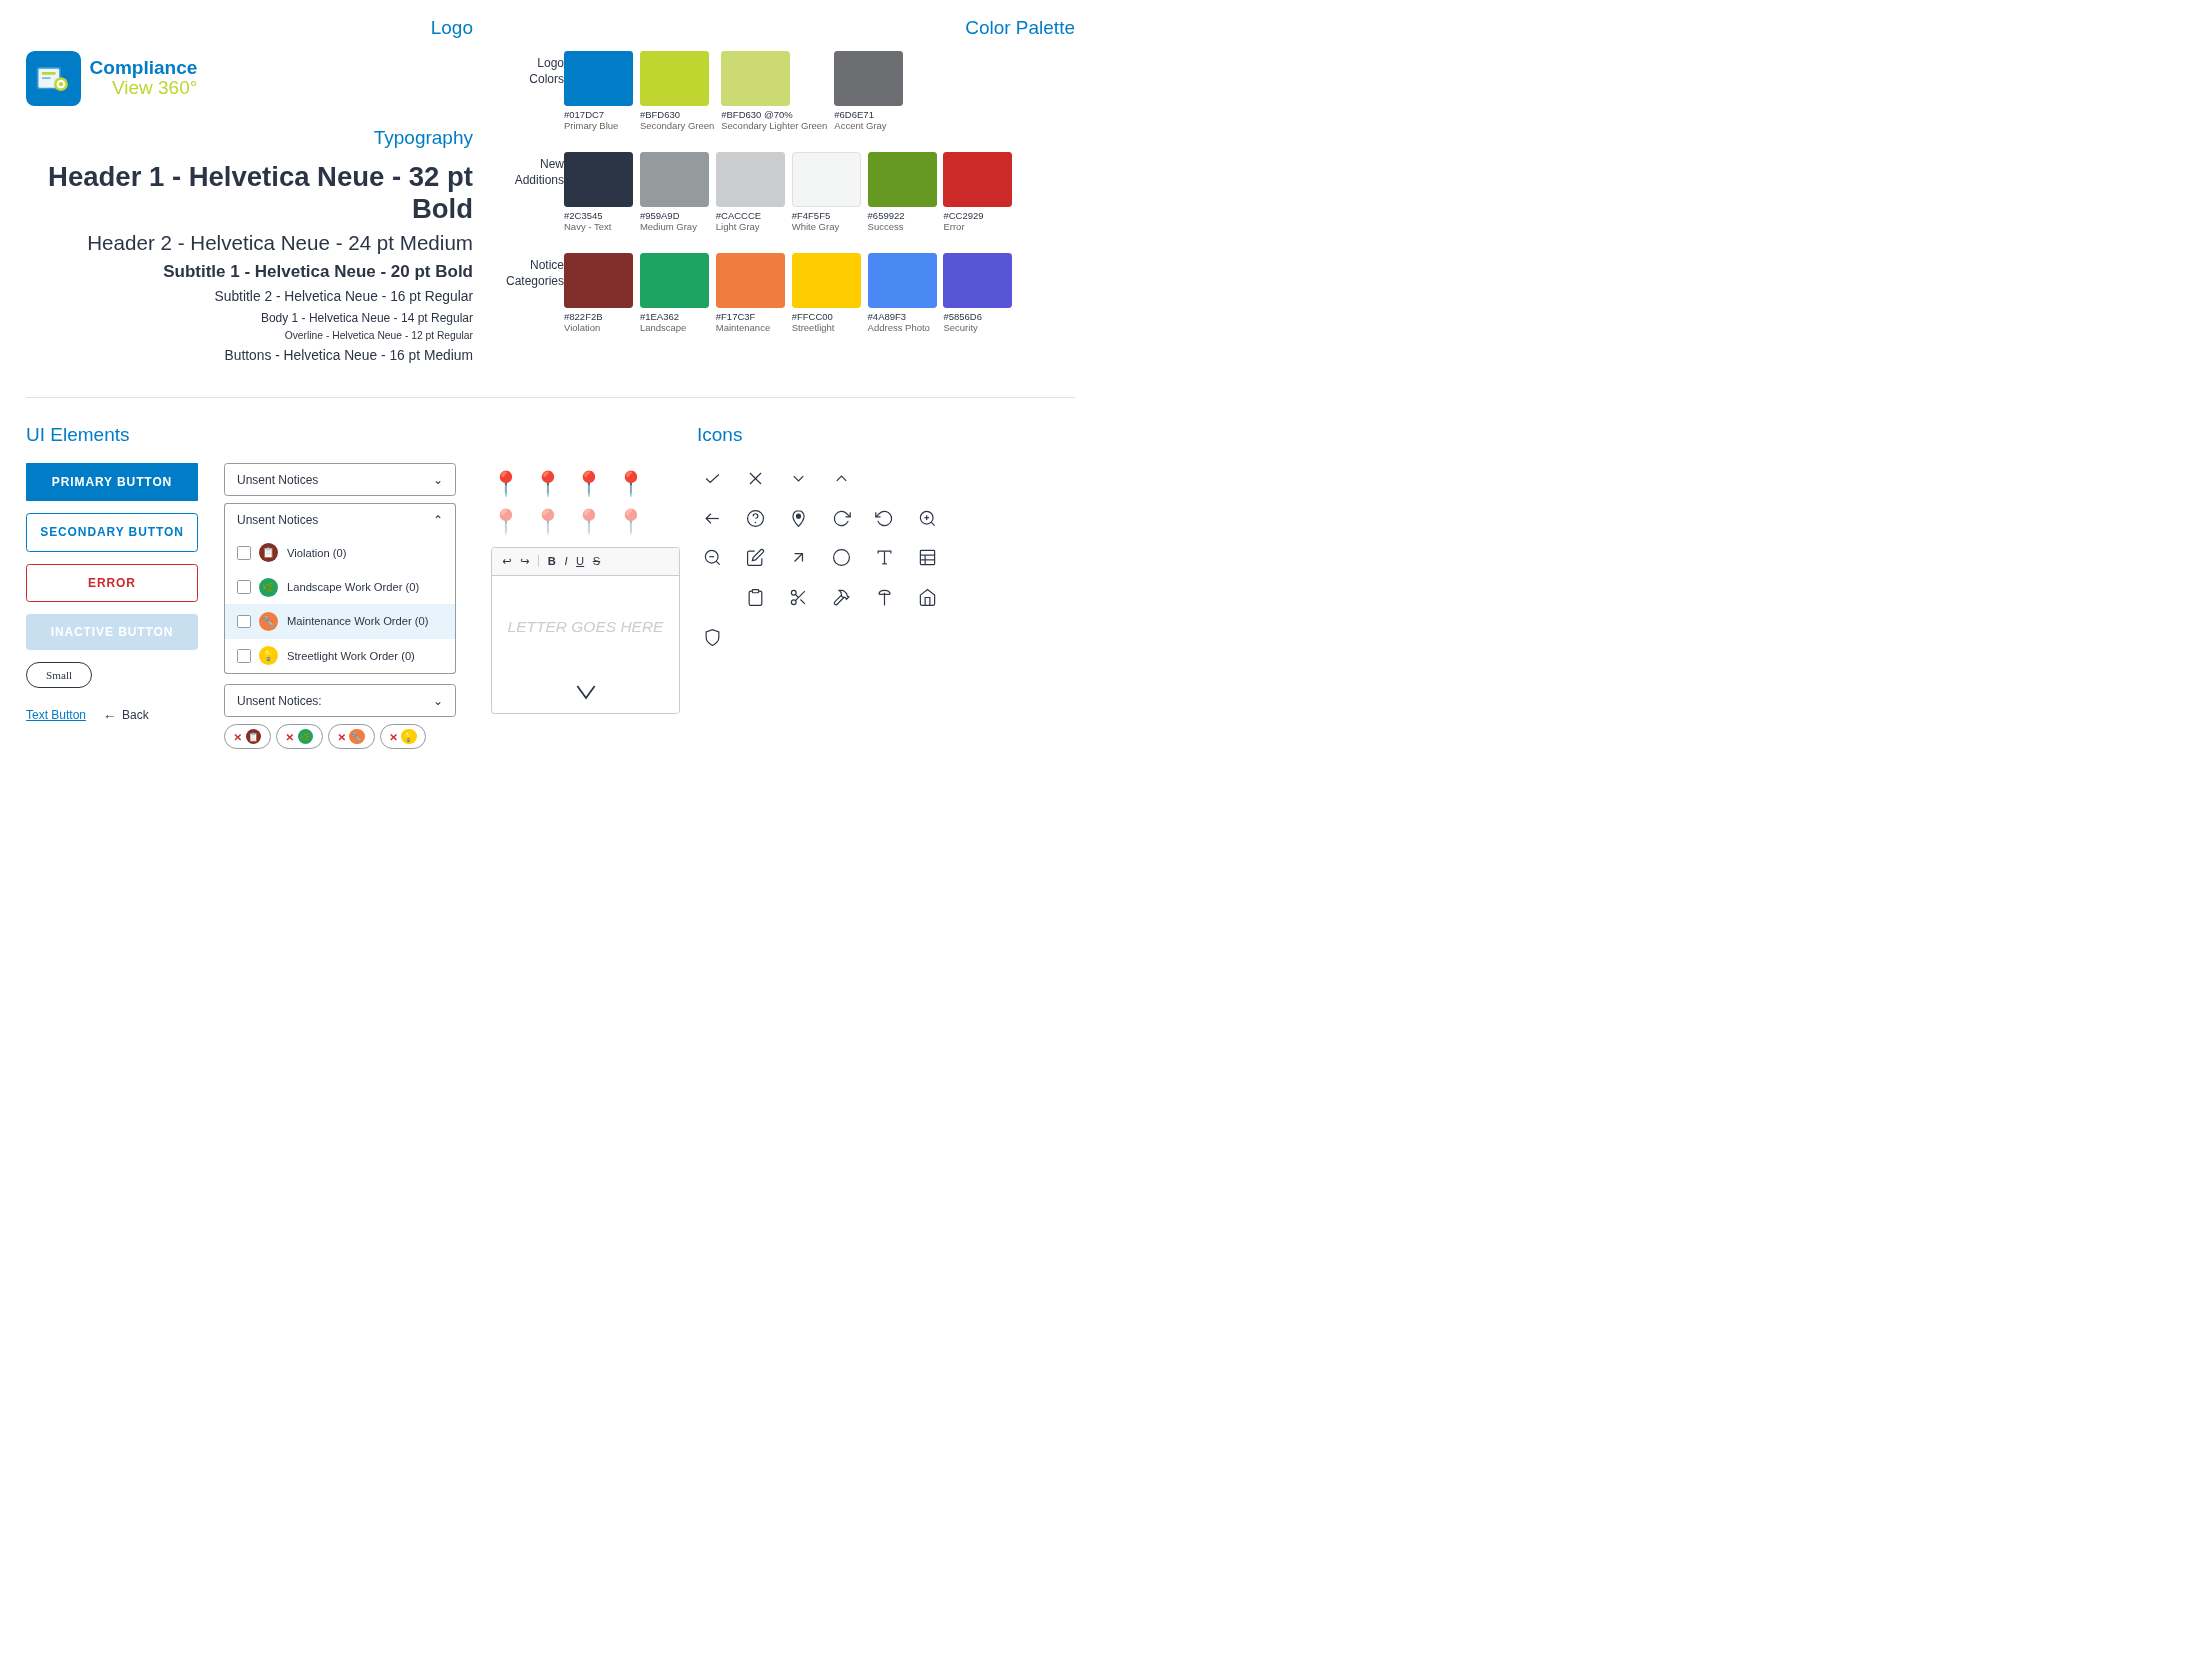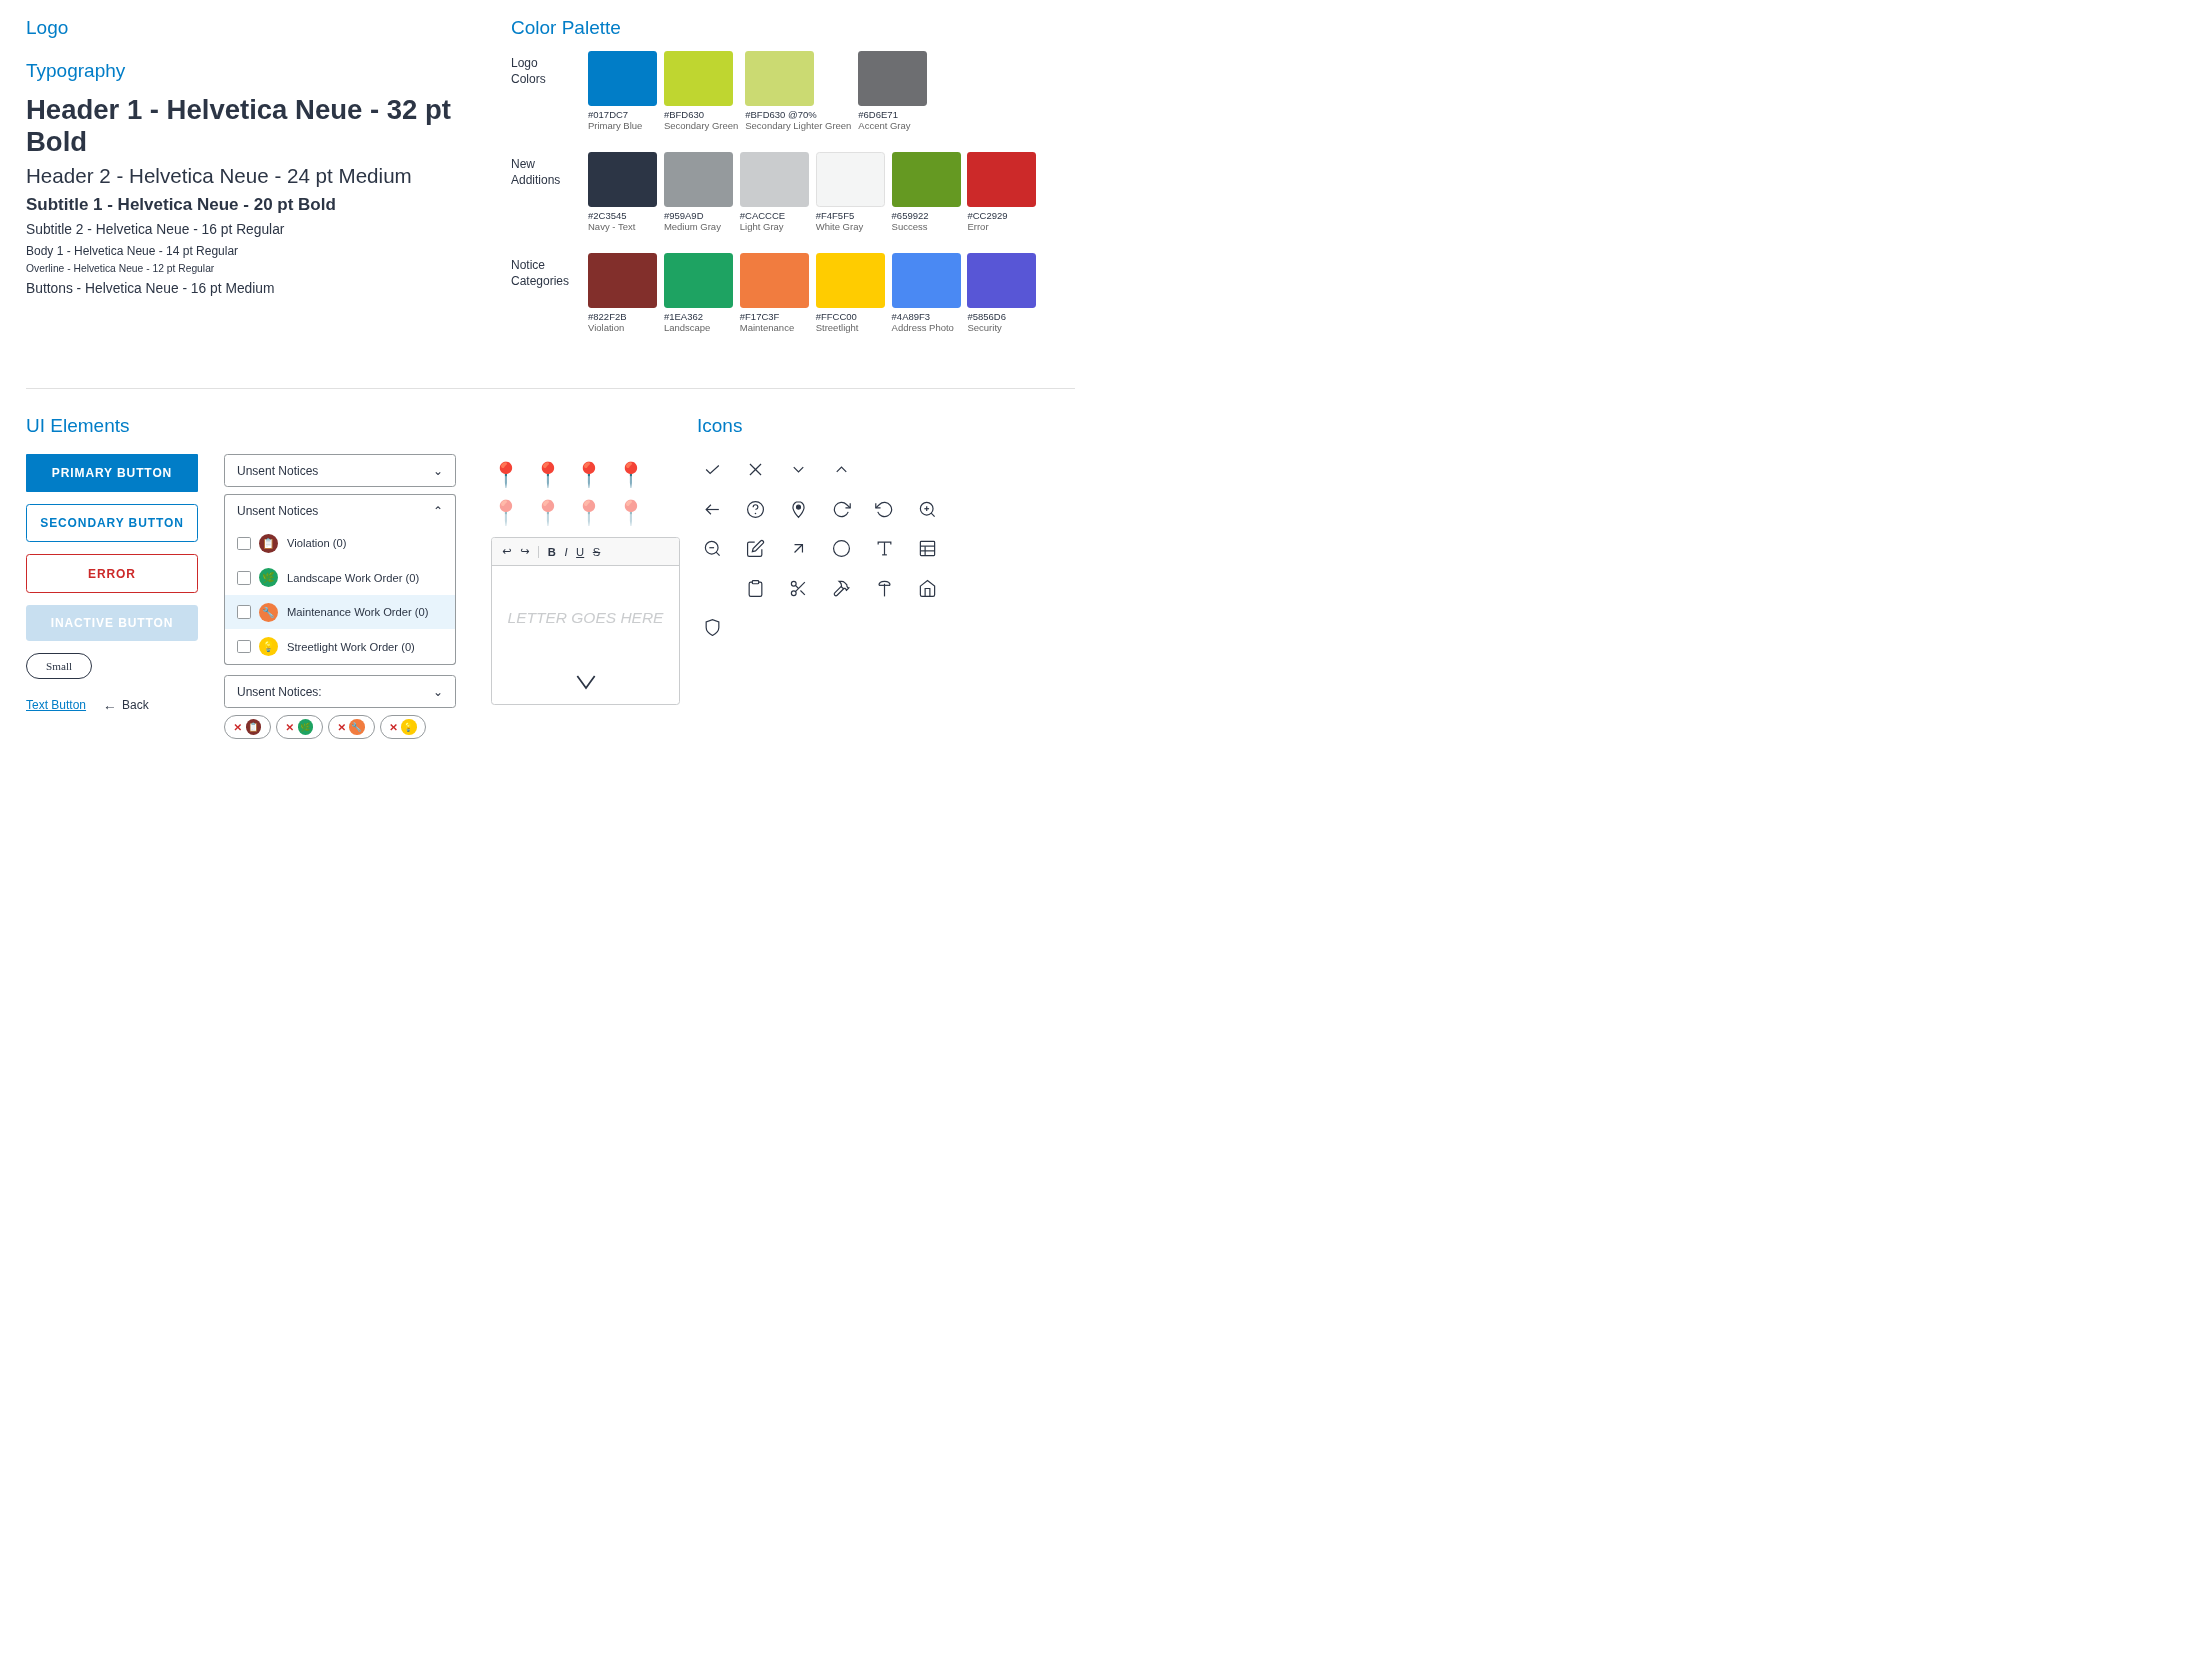--- a/index.html
+++ b/index.html
@@ -8,22 +8,23 @@
       background: #fff;
       color: #2C3545;
       width: 1101px;
       min-height: 837px;
       padding: 17px 26px;
     }
 
     
     .top-section {
       display: flex;
-      gap: 38px;
+      gap: 14px;
       margin-bottom: 34px;
+      text-align: right;
     }
     .left-col { flex: 0 0 447px; }
     .right-col { flex: 1; }
 
     
     .section-title {
       font-size: 19px;
       color: #017DC7;
       font-weight: 400;
       margin-bottom: 12px;
@@ -363,20 +364,37 @@
     .bottom-left { flex: 0 0 654px; }
     .bottom-right { flex: 1; padding-left: 17px; }
   </style>
 </head>
 <body>
 
 <div class="top-section">
 
   <div class="left-col">
     <div class="section-title">Logo</div>
+    <div class="logo-box">
+      <div class="logo-icon">
+        <svg viewBox="0 0 44 44" fill="none" xmlns="http://www.w3.org/2000/svg">
+          <rect x="2" y="8" width="28" height="26" rx="2" fill="white" opacity="0.2"></rect>
+          <rect x="4" y="10" width="24" height="22" rx="1.5" fill="white" opacity="0.9"></rect>
+          <rect x="8" y="14" width="16" height="3" rx="1" fill="#BFD630"></rect>
+          <rect x="8" y="20" width="10" height="2" rx="1" fill="#017DC7" opacity="0.5"></rect>
+          <circle cx="30" cy="28" r="8" fill="#BFD630"></circle>
+          <circle cx="30" cy="28" r="5" fill="white"></circle>
+          <circle cx="30" cy="28" r="2.5" fill="#BFD630"></circle>
+        </svg>
+      </div>
+      <div class="logo-text">
+        <span class="compliance">Compliance</span>
+        <span class="view360">View 360°</span>
+      </div>
+    </div>
 
     <div class="typography-section">
       <div class="section-title">Typography</div>
       <div class="type-h1">Header 1 - Helvetica Neue - 32 pt Bold</div>
       <div class="type-h2">Header 2 - Helvetica Neue - 24 pt Medium</div>
       <div class="type-subtitle1">Subtitle 1 - Helvetica Neue - 20 pt Bold</div>
       <div class="type-subtitle2">Subtitle 2 - Helvetica Neue - 16 pt Regular</div>
       <div class="type-body1">Body 1 - Helvetica Neue - 14 pt Regular</div>
       <div class="type-overline">Overline - Helvetica Neue - 12 pt Regular</div>
       <div class="type-buttons" style="margin-top:6.9px">Buttons - Helvetica Neue - 16 pt Medium</div>

